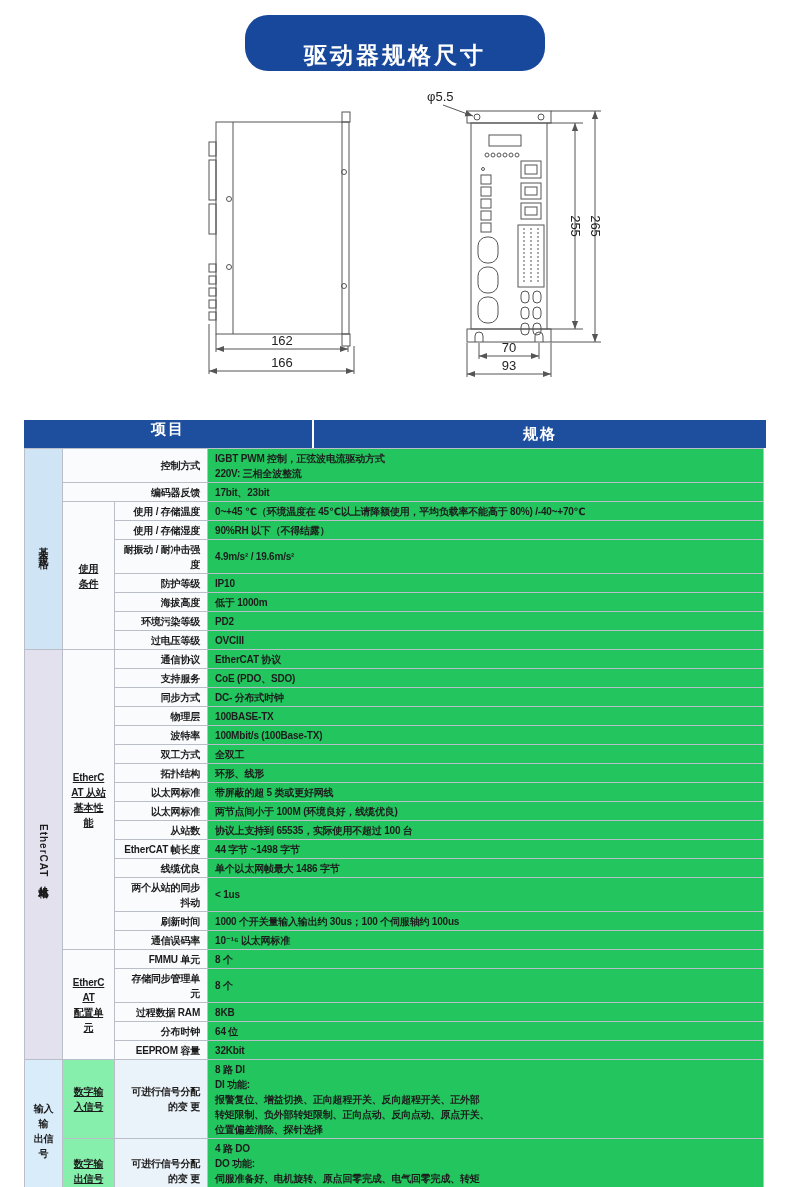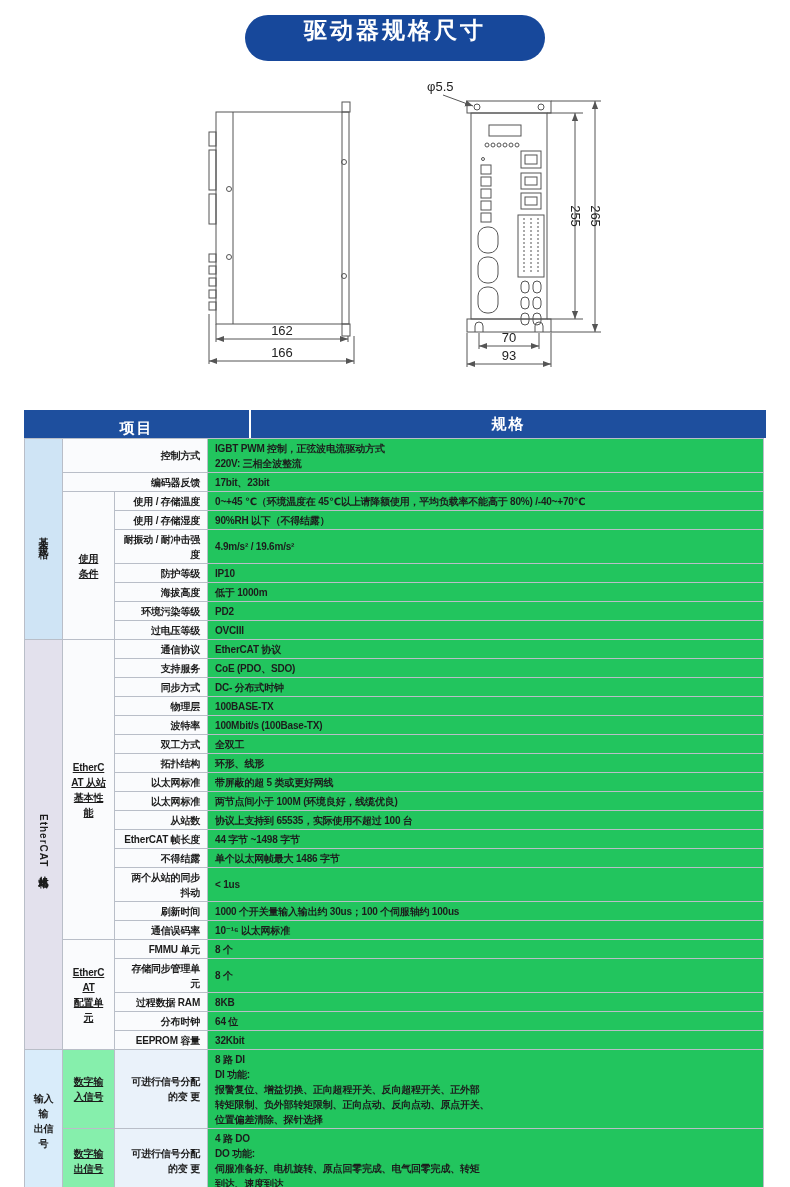--- a/index.html
+++ b/index.html
@@ -5,41 +5,41 @@
   * { box-sizing: border-box; margin: 0; padding: 0; }
   html,body { background:#fff; }
   body {
     width: 790px; height: 1187px;
     font-family: "Liberation Sans", "DejaVu Sans", sans-serif;
     color:#1c1c1c; overflow:hidden; position:relative;
   }
 
   
   .banner {
-    width: 300px; height: 46px; margin: 15px auto 0 auto;
+    width: 300px; height: 56px; margin: 15px auto 0 auto;
     background:#17489B; border-radius: 23px;
-    display:flex; align-items:flex-start; justify-content:center;
+    display:flex; align-items:flex-end; justify-content:center;
   }
   .banner span {
     color:#fff; font-size:23px; font-weight:bold; letter-spacing:3px;
   }
 
   
   .drawings { position:relative; height: 345px; }
   .drawings svg { position:absolute; }
   .svg-side  { left:176px; top:23px; }
   .svg-front { left:425px; top:14px; }
   .dwg { stroke:#555; fill:none; stroke-width:1; }
   .dim-text { font-size:13px; fill:#222; font-family:"Liberation Sans","DejaVu Sans",sans-serif; }
 
   
   .table-wrap { width: 742px; margin: 4px auto 0 auto; padding-bottom:4px; border-bottom:1px solid #ccd0d8; }
   .thead { display:flex; height:28px; }
-  .th-left { width:227px; background:#1E4F9E; border-right:2px solid #fff;
-             display:flex; align-items:flex-end; justify-content:center; }
+  .th-left { width:290px; background:#1E4F9E; border-right:2px solid #fff;
+             display:flex; align-items:flex-start; justify-content:center; }
   .th-right { flex:1; background:#1E4F9E; display:flex; align-items:center; justify-content:center; }
   .thead span { color:#fff; font-size:15px; font-weight:bold; letter-spacing:2px; }
 
   table.spec { width:740px; border-collapse:collapse; table-layout:fixed; }
   table.spec td {
     border:1px solid #b9bec8;
     font-size:10px; font-weight:bold; line-height:1.5;
     padding:1.5px 7px; height:19px; vertical-align:middle;
     letter-spacing:-0.2px;
   }
@@ -266,21 +266,21 @@
         </tr>
     <tr>
           <td class="lbl">从站数</td>
           <td class="val">协议上支持到 65535，实际使用不超过 100 台</td>
         </tr>
     <tr>
           <td class="lbl">EtherCAT 帧长度</td>
           <td class="val">44 字节 ~1498 字节</td>
         </tr>
     <tr>
-          <td class="lbl">不得结露</td>
+          <td class="lbl">线缆优良</td>
           <td class="val">单个以太网帧最大 1486 字节</td>
         </tr>
     <tr>
           <td class="lbl">两个从站的同步抖动</td>
           <td class="val">&lt; 1us</td>
         </tr>
     <tr>
           <td class="lbl">刷新时间</td>
           <td class="val">1000 个开关量输入输出约 30us；100 个伺服轴约 100us</td>
         </tr>

